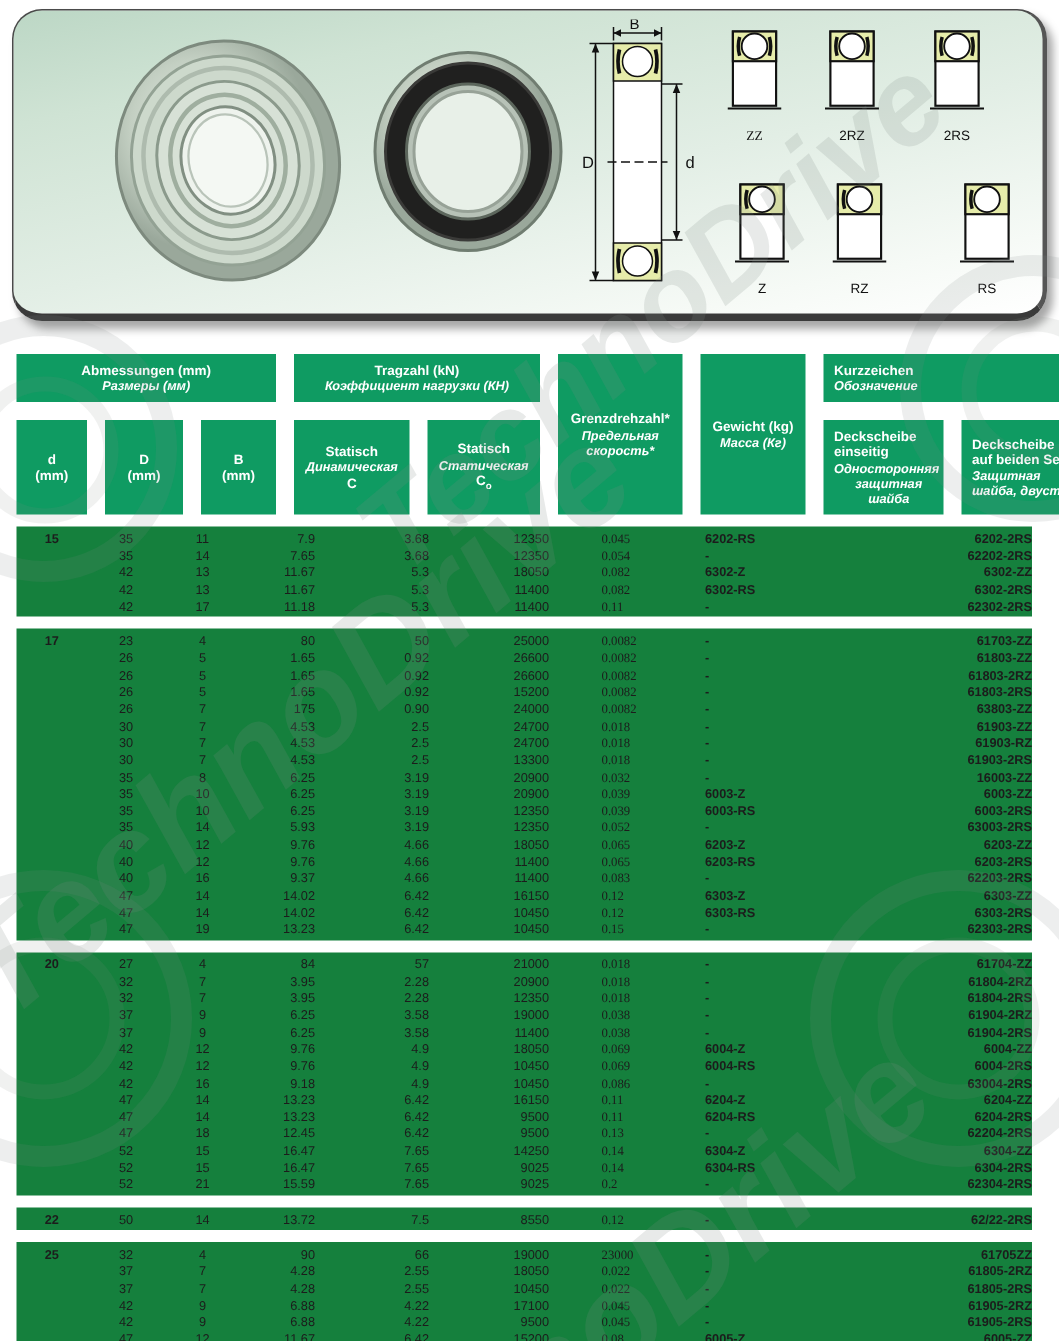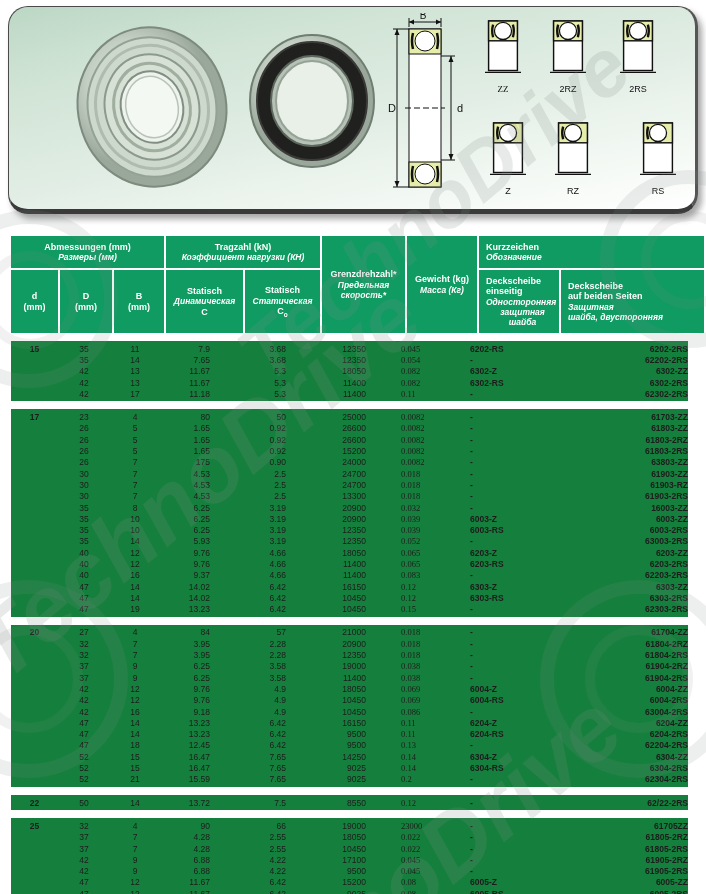--- a/index.html
+++ b/index.html
@@ -23,21 +23,21 @@
   .wm{position:absolute;z-index:6;pointer-events:none;}
   .wm-text{font-size:92px;font-weight:bold;font-style:italic;white-space:nowrap;
            color:rgba(128,138,132,0.18);transform:rotate(-40deg);transform-origin:left top;}
   .wm-ring{border:14px solid rgba(128,138,132,0.14);border-radius:50%;}
   .wm-ring::after{content:"";position:absolute;left:18%;top:18%;width:52%;height:52%;
                   border:10px solid rgba(128,138,132,0.12);border-radius:50%;}
 
   
   .tbl{position:absolute;left:11px;top:236px;width:677px;z-index:2;}
   .grid{display:grid;grid-template-columns:47px 52px 50px 77px 75px 83px 70px 80px 143px;}
-  .thead{grid-template-rows:32px 63px;gap:2px;background:#ffffff;}
+  .thead{grid-template-rows:32px 63px;gap:12px;background:#ffffff;}
   .hc{background:#0f9b62;color:#ffffff;display:flex;flex-direction:column;
       justify-content:center;align-items:center;text-align:center;line-height:1.18;}
   .hc .de{font-weight:bold;font-size:9px;}
   .hc .ru{font-weight:bold;font-style:italic;font-size:8.5px;text-align:center;}
   .hc.left{align-items:flex-start;text-align:left;padding-left:7px;justify-content:center;}
   .h-abm{grid-column:1/4;grid-row:1;}
   .h-trag{grid-column:4/6;grid-row:1;}
   .h-grenz{grid-column:6;grid-row:1/3;}
   .h-gew{grid-column:7;grid-row:1/3;}
   .h-kurz{grid-column:8/10;grid-row:1;}

